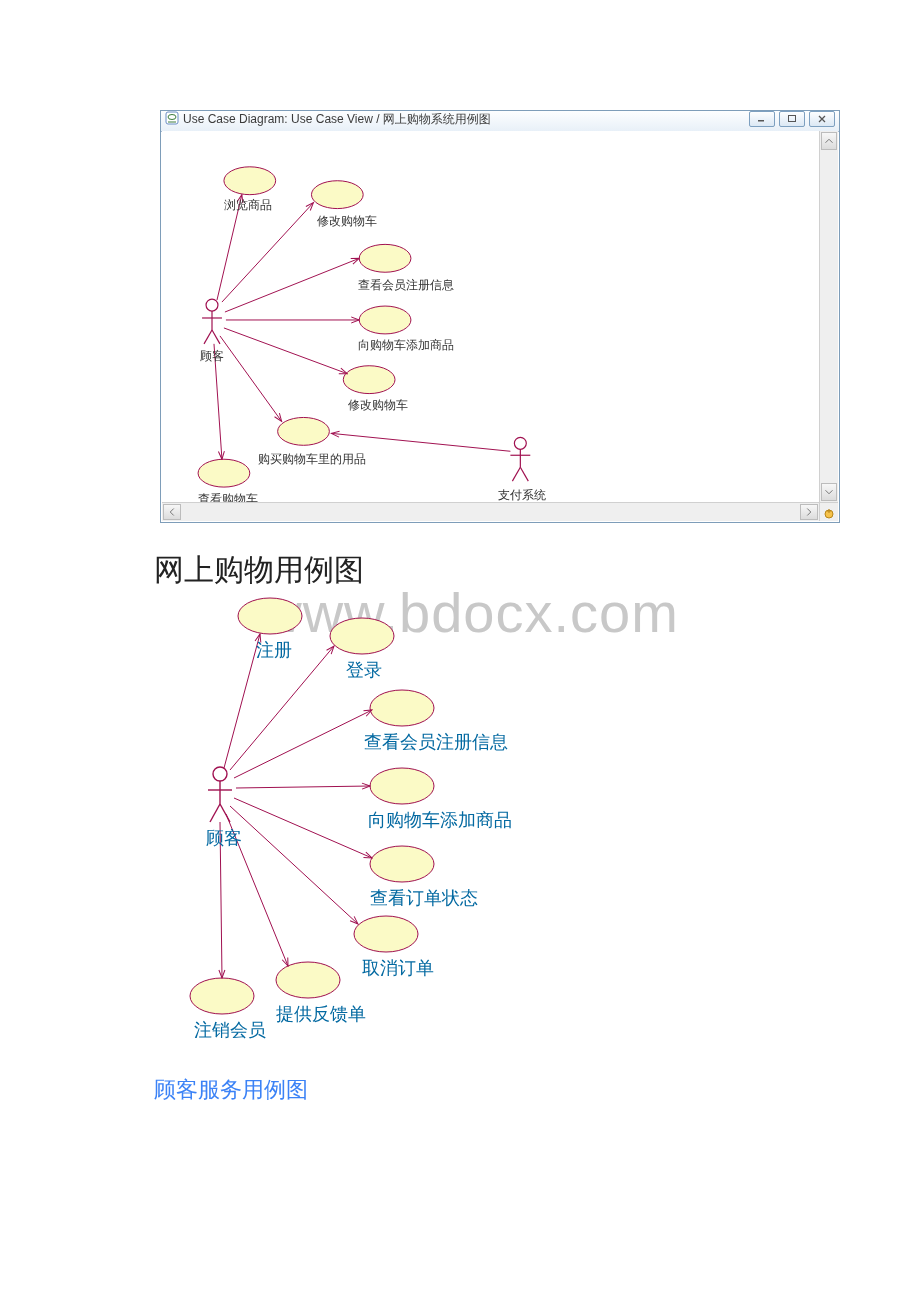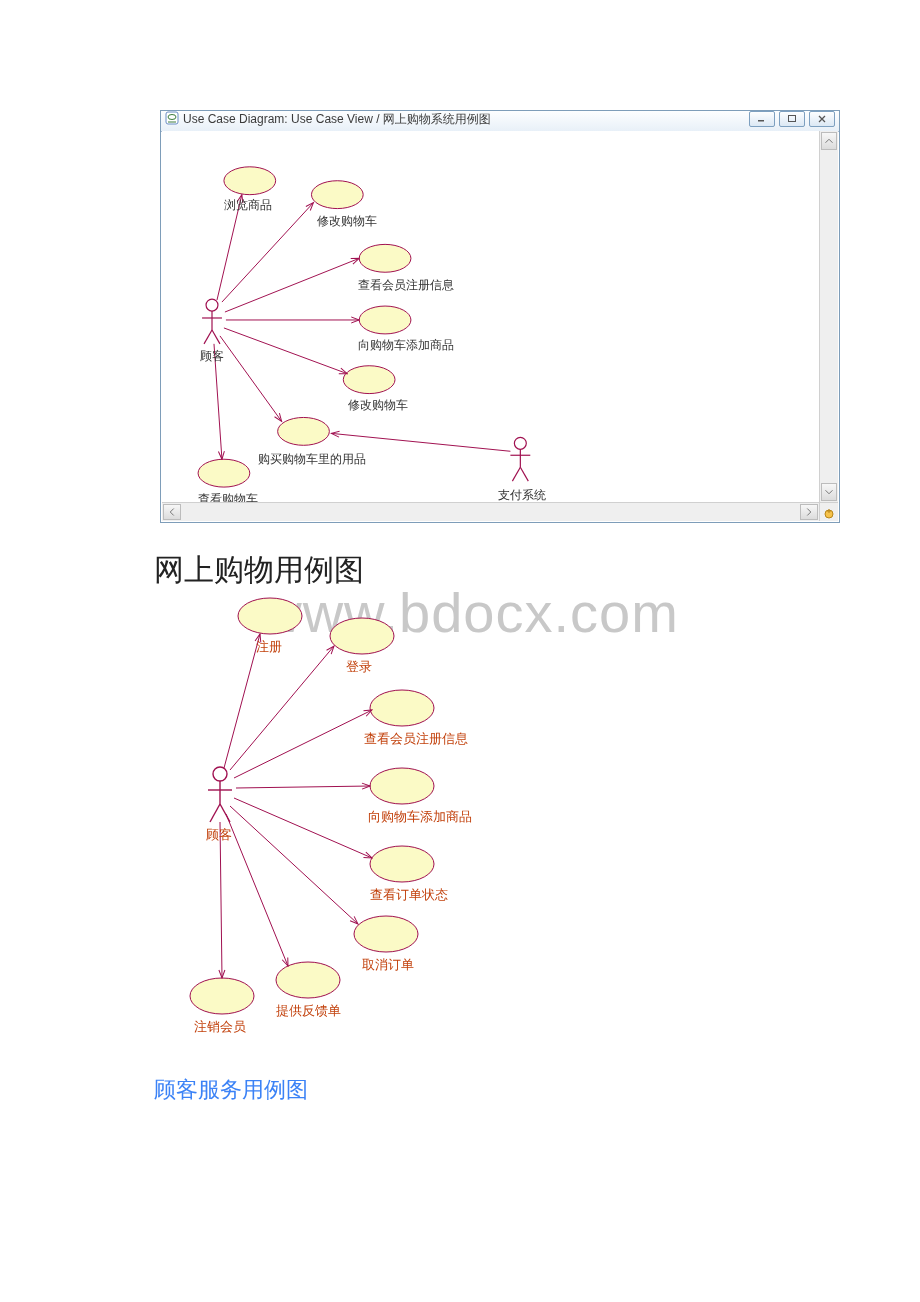--- a/index.html
+++ b/index.html
@@ -17,21 +17,21 @@
   .hscroll{position:absolute;left:1px;right:20px;bottom:1px;height:18px;background:#efefef;border-top:1px solid #d0d0d0;}
   .hscroll .left{position:absolute;left:1px;top:1px;bottom:1px;width:16px;background:linear-gradient(#f7f7f7,#dcdcdc);border:1px solid #bcbcbc;}
   .hscroll .right{position:absolute;right:1px;top:1px;bottom:1px;width:16px;background:linear-gradient(#f7f7f7,#dcdcdc);border:1px solid #bcbcbc;}
   .corner{position:absolute;right:1px;bottom:1px;width:18px;height:18px;background:#efefef;border-left:1px solid #d0d0d0;border-top:1px solid #d0d0d0;}
   .corner svg{display:block;}
   .caption1{position:absolute;left:154px;top:550px;font-size:30px;font-family:"SimSun",serif;color:#222;}
   .caption2{position:absolute;left:154px;top:1075px;font-size:22px;font-family:Liberation Sans, sans-serif;color:#3b82f6;}
   .diagram2{position:absolute;left:170px;top:586px;width:480px;height:475px;}
   .watermark{position:absolute;left:160px;top:580px;width:620px;text-align:center;font-size:56px;color:#c8c8c8;font-family:Arial,sans-serif;letter-spacing:1px;pointer-events:none;user-select:none;font-weight:400;}
   .lbl{position:absolute;font-size:12px;color:#333;white-space:nowrap;text-align:right;}
-  .lbl2{position:absolute;font-size:13px;color:#c2410c;white-space:nowrap;}
+  .lbl2{position:absolute;font-size:18px;color:#0369a1;white-space:nowrap;}
 </style>
 </head>
 <body>
 
 <div class="page">
 
   <div class="window">
     <div class="titlebar">
       <span class="ticon">
         <svg width="14" height="14" viewBox="0 0 14 14">

